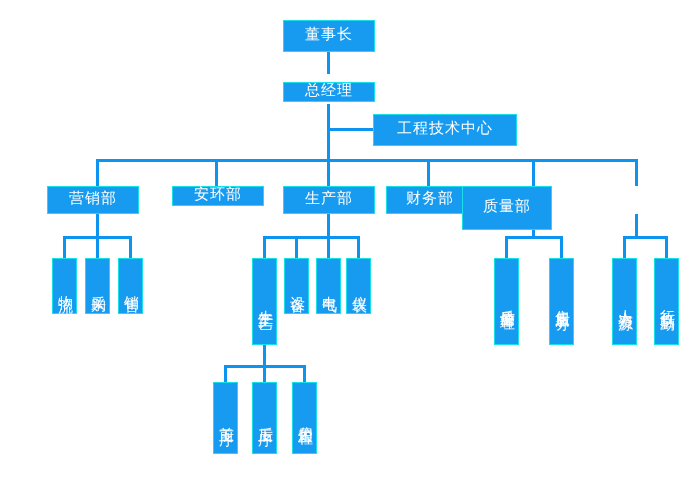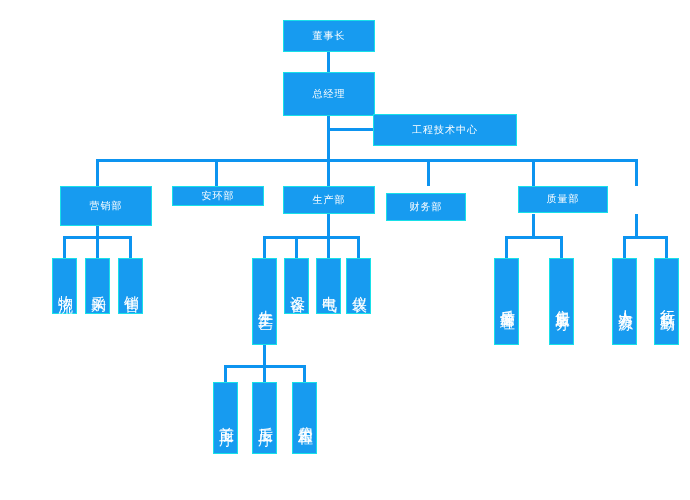--- a/index.html
+++ b/index.html
@@ -24,22 +24,23 @@
     color: #ffffff;
     display: flex;
     align-items: center;
     justify-content: center;
     letter-spacing: 1px;
     line-height: 1.05;
     text-align: center;
     user-select: none;
   }
   .node.h {
-    font-size: 10px;
+    font-size: 15px;
     padding: 0 6px;
+    font-family: Liberation Mono, monospace;
   }
   .node.v {
     writing-mode: vertical-rl;
     text-orientation: upright;
     font-size: 15px;
     letter-spacing: 2px;
     padding: 4px 0;
   }
   
   .ln {
@@ -91,29 +92,29 @@
   <div class="ln" style="left:665px; top:236px; width:3px; height:22px;"></div>
 
   <div class="ln" style="left:263px; top:345px; width:3px; height:20px;"></div>
   <div class="ln" style="left:224px; top:365px; width:82px; height:3px;"></div>
   <div class="ln" style="left:224px; top:365px; width:3px; height:17px;"></div>
   <div class="ln" style="left:263px; top:365px; width:3px; height:17px;"></div>
   <div class="ln" style="left:303px; top:365px; width:3px; height:17px;"></div>
 
   <div class="node h" style="left:283px; top:20px; width:92px; height:32px;">董事长</div>
 
-  <div class="node h" style="left:283px; top:72px; width:92px; height:44px;">总经理</div>
+  <div class="node h" style="left:283px; top:82px; width:92px; height:20px;">总经理</div>
 
   <div class="node h" style="left:373px; top:114px; width:144px; height:32px;">工程技术中心</div>
 
-  <div class="node h" style="left:60px; top:186px; width:92px; height:40px;">营销部</div>
+  <div class="node h" style="left:47px; top:186px; width:92px; height:28px;">营销部</div>
   <div class="node h" style="left:172px; top:186px; width:92px; height:20px;">安环部</div>
   <div class="node h" style="left:283px; top:186px; width:92px; height:28px;">生产部</div>
-  <div class="node h" style="left:386px; top:186px; width:80px; height:28px;margin-top:7px;">财务部</div>
-  <div class="node h" style="left:518px; top:186px; width:90px; height:27px;">质量部</div>
+  <div class="node h" style="left:386px; top:186px; width:88px; height:28px;">财务部</div>
+  <div class="node h" style="left:462px; top:186px; width:90px; height:44px;">质量部</div>
 
   <div class="node v" style="left:52px; top:258px; width:25px; height:56px;">物流</div>
   <div class="node v" style="left:85px; top:258px; width:25px; height:56px;">采购</div>
   <div class="node v" style="left:118px; top:258px; width:25px; height:56px;">销售</div>
 
   <div class="node v" style="left:252px; top:258px; width:25px; height:87px;">生产工艺</div>
   <div class="node v" style="left:284px; top:258px; width:25px; height:56px;">设备</div>
   <div class="node v" style="left:316px; top:258px; width:25px; height:56px;">电气</div>
   <div class="node v" style="left:346px; top:258px; width:25px; height:56px;">仪表</div>
 

